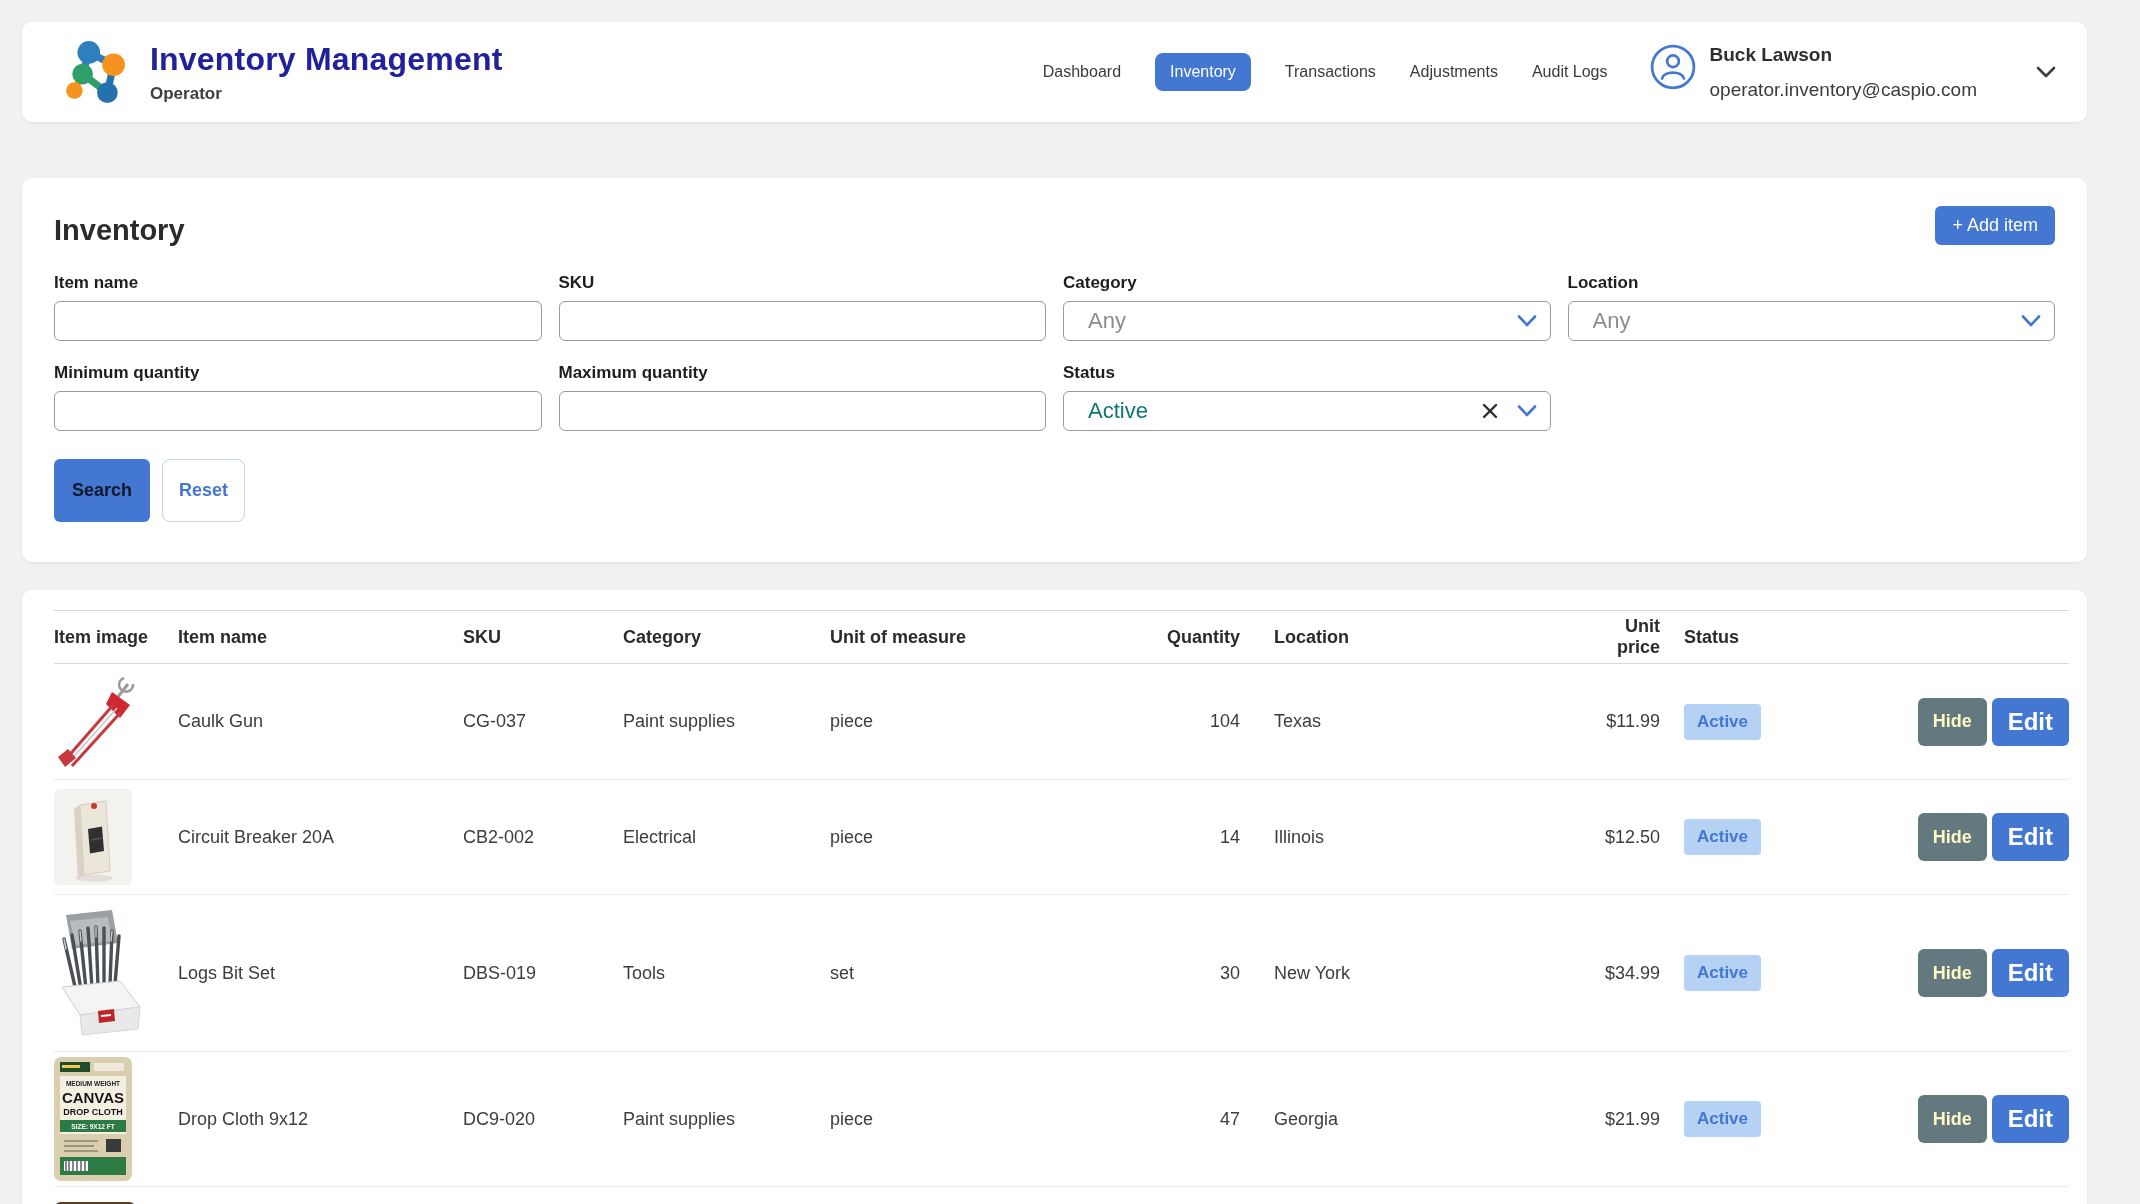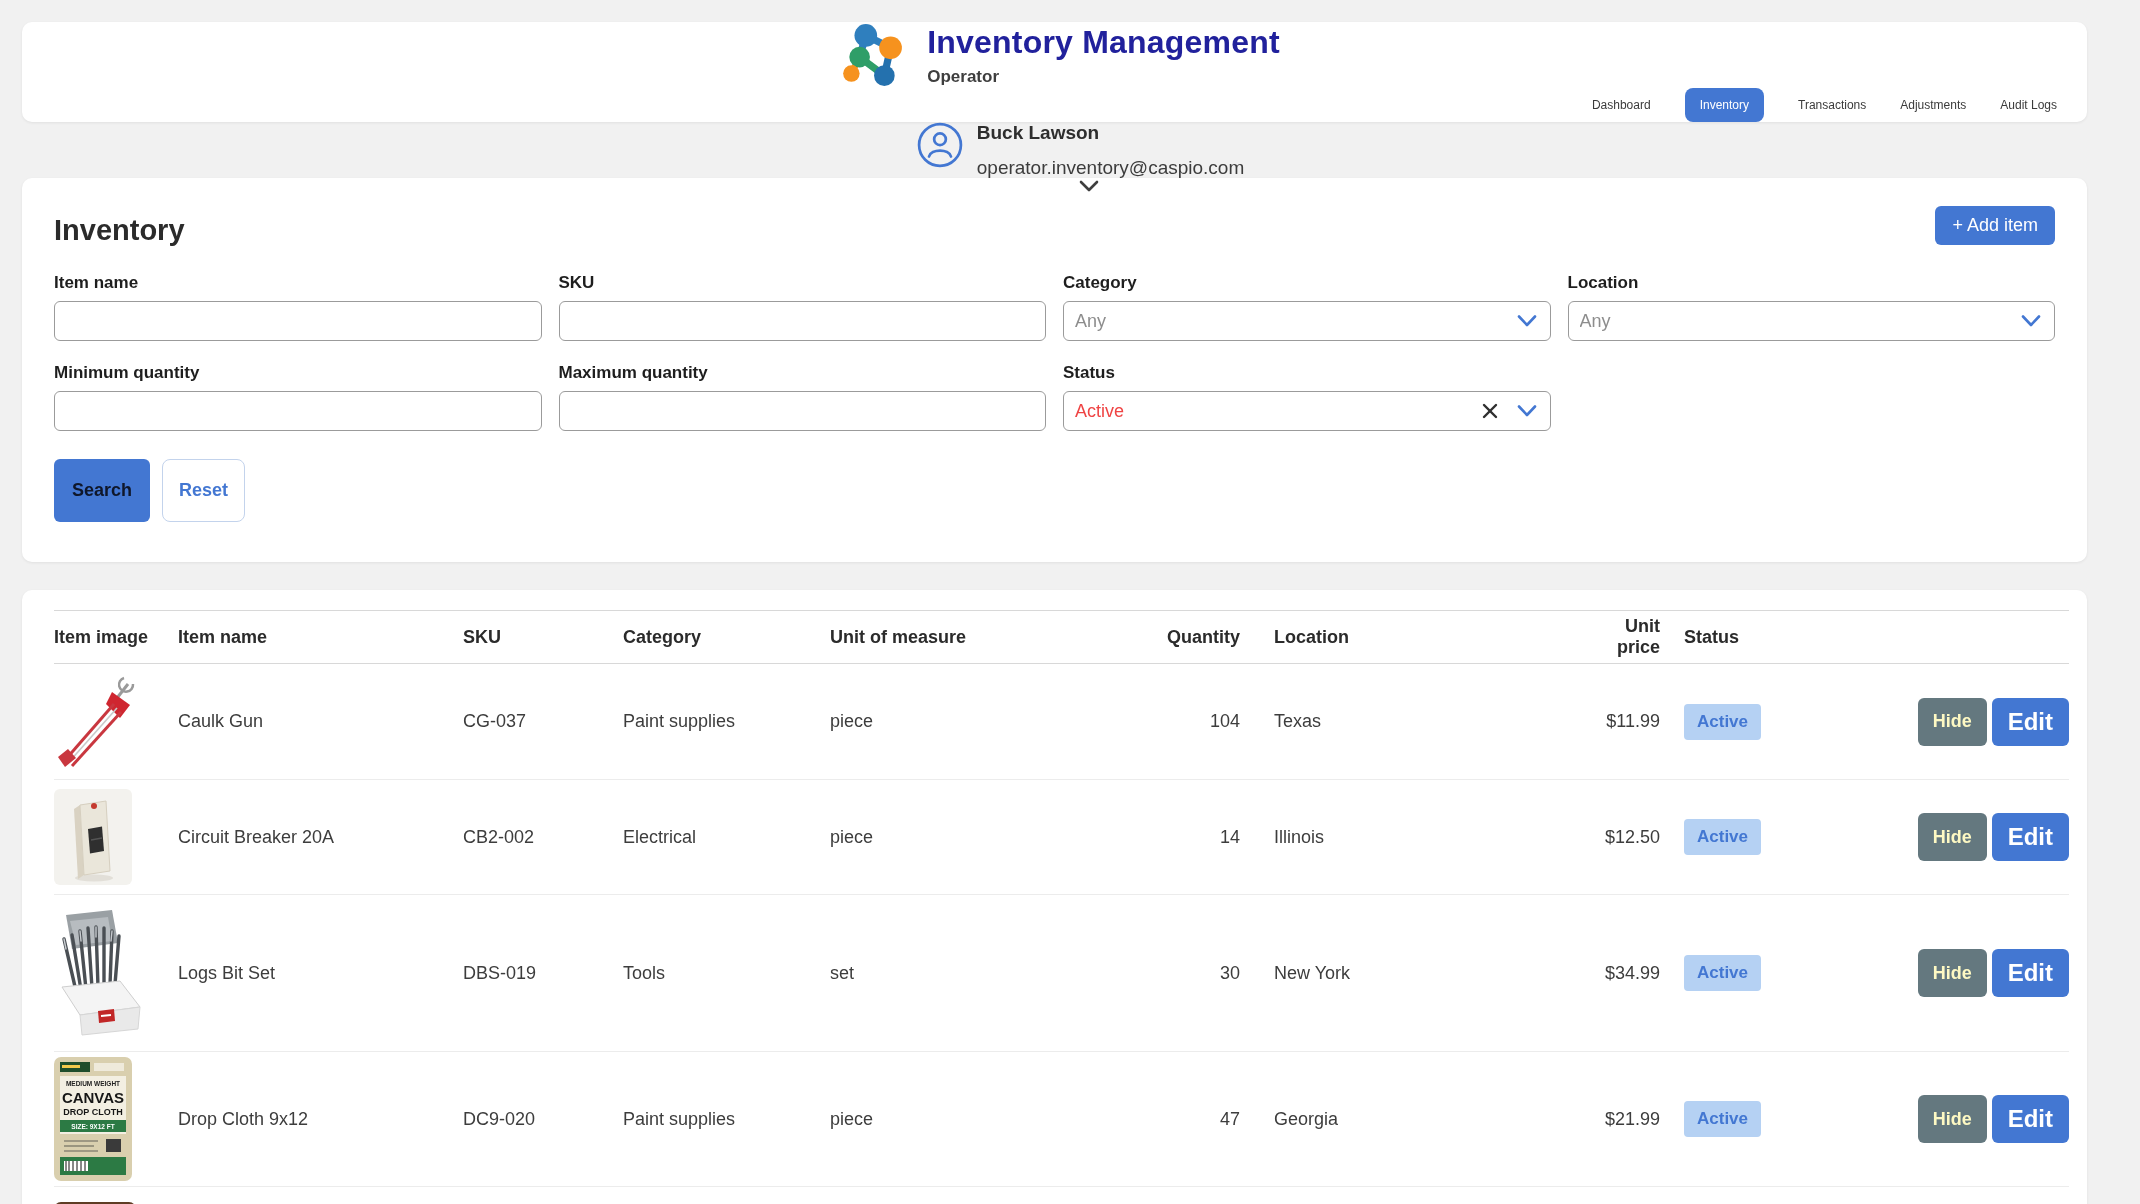--- a/index.html
+++ b/index.html
@@ -1,41 +1,41 @@
 <!DOCTYPE html>
 <html><head>
 <meta charset="utf-8">
 <style>
   html,body{margin:0;padding:0;background:#f1f1f1;font-family:"Liberation Sans","DejaVu Sans",sans-serif;}
   .root{position:relative;width:2140px;height:1204px;overflow:hidden;background:#f1f1f1;}
   .card{background:#fff;border-radius:10px;margin-left:22px;width:2065px;box-sizing:border-box;box-shadow:0 1px 3px rgba(0,0,0,.07);}
 
   
-  .header-card{margin-top:22px;height:100px;display:flex;align-items:center;padding:0 30px 0 40px;flex-direction:column;}
+  .header-card{margin-top:22px;height:100px;display:flex;align-items:center;padding:0 30px 0 40px;}
   .brand{display:flex;align-items:center;gap:22px;}
   .app-title{font-size:32px;font-weight:700;color:#21219c;letter-spacing:.2px;}
   .app-subtitle{font-size:17px;font-weight:600;color:#3e3e3e;margin-top:6px;}
   nav{margin-left:auto;display:flex;align-items:center;gap:34px;}
-  .nav-item{font-size:12px;color:#3b3b3b;cursor:pointer;white-space:nowrap;}
+  .nav-item{font-size:16px;color:#3b3b3b;cursor:pointer;white-space:nowrap;}
   .nav-item.active{background:#4377d2;color:#fff;padding:10px 15px;border-radius:8px;}
   .user{display:flex;gap:14px;margin-left:42px;cursor:pointer;}
   .user-name{font-size:19px;font-weight:700;color:#2e2e2e;}
   .user-email{font-size:19px;color:#3c3c3c;margin-top:13px;}
   .header-chevron{margin-left:58px;display:flex;align-items:center;}
 
   
   .filter-card{margin-top:56px;padding:28px 32px 40px 32px;}
   .filter-head{display:flex;justify-content:space-between;align-items:flex-start;}
   .page-title{font-size:29px;font-weight:700;color:#2b2b2b;margin:8px 0 0 0;}
   .btn{border:none;border-radius:6px;font-family:inherit;cursor:pointer;}
   .btn-add{background:#4377d2;color:#fff;font-size:18px;font-weight:400;padding:9px 17px;}
   .filter-grid{display:grid;grid-template-columns:repeat(4,1fr);column-gap:17px;row-gap:22px;margin-top:26px;}
   .field label{display:block;font-size:17px;font-weight:700;color:#1e1e1e;margin-bottom:8px;}
   .control{position:relative;}
-  .box{width:100%;height:40px;border:1px solid #9b9b9b;border-radius:6px;box-sizing:border-box;padding:0 11px;font-size:18px;color:#ef4444;background:#fff;font-family:inherit;outline:none;}
+  .box{width:100%;height:40px;border:1px solid #9b9b9b;border-radius:6px;box-sizing:border-box;padding:0 24px;font-size:22px;color:#0f766e;background:#fff;font-family:inherit;outline:none;}
   .box::placeholder{color:#8d8d8d;}
   .box.has-chev{padding-right:46px;}
   .box.has-clear{padding-right:92px;}
   .ctl-icon{position:absolute;top:50%;transform:translateY(-50%);display:flex;align-items:center;cursor:pointer;}
   .ctl-chev{right:14px;}
   .ctl-clear{right:52px;}
   .filter-actions{margin-top:28px;display:flex;gap:12px;}
   .btn-search{background:#4377d2;color:#0f172a;font-size:18px;font-weight:600;padding:10px 18px;}
   .btn-reset{background:#fff;color:#4377d2;font-size:18px;font-weight:600;padding:20px 16px;border:1px solid #c3d3ec;border-radius:8px;cursor:pointer;font-family:inherit;}
 

